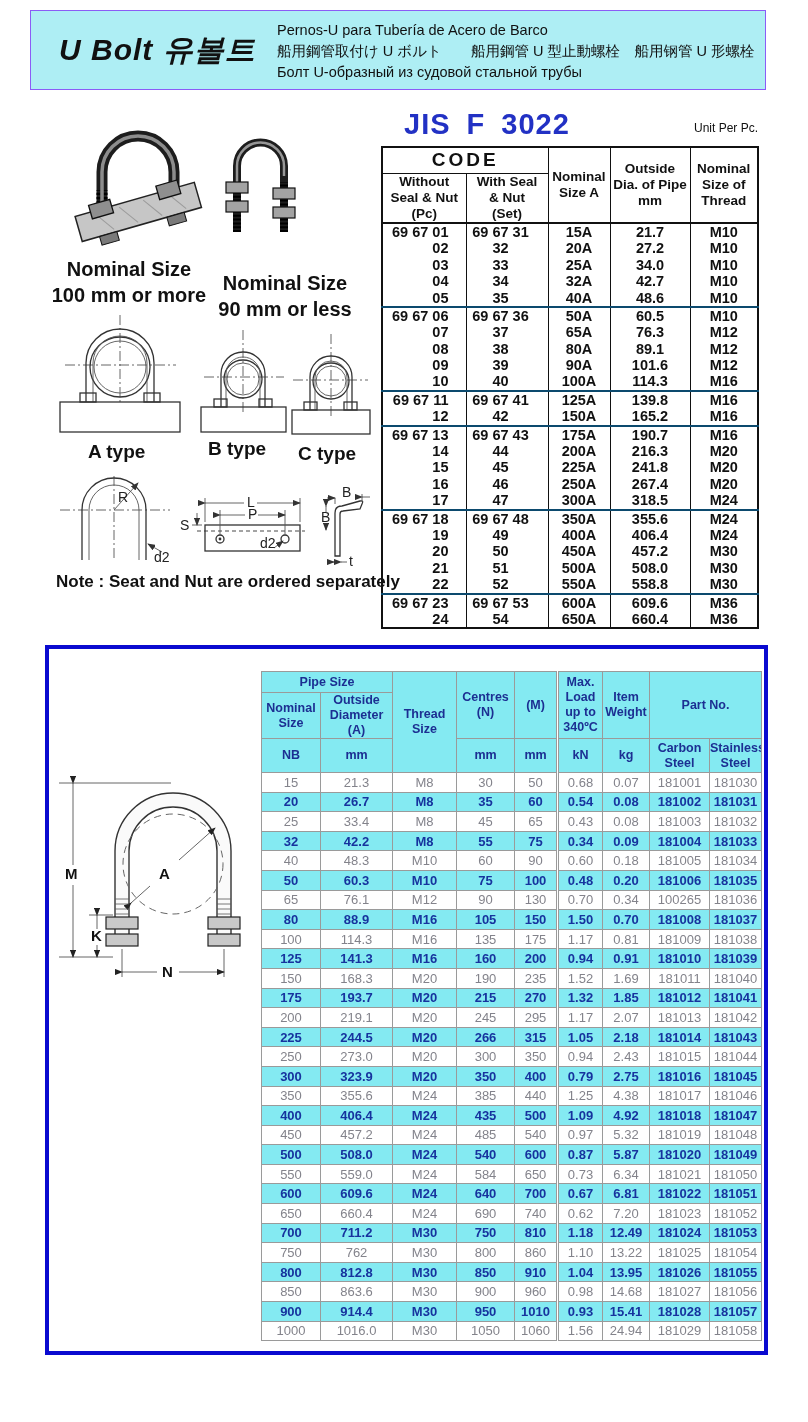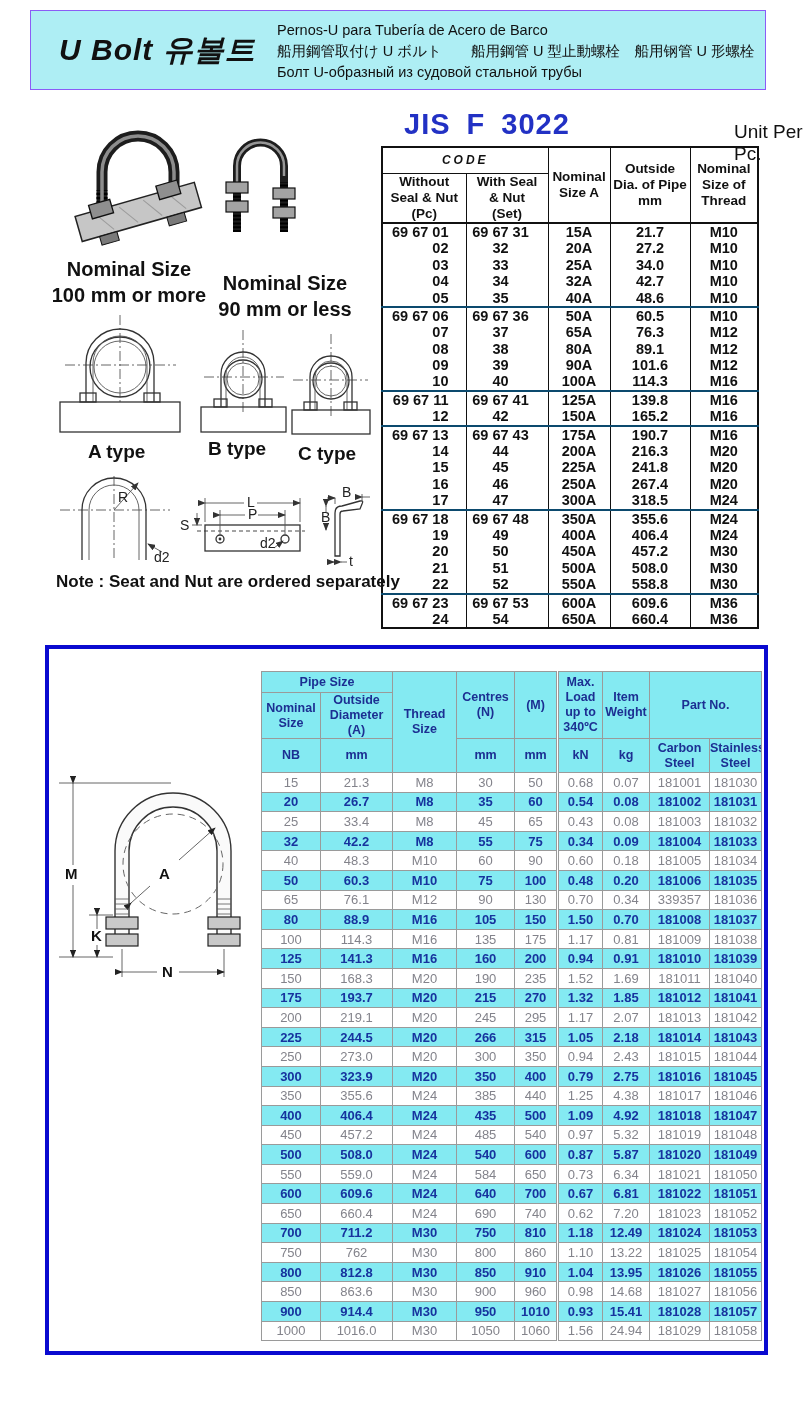--- a/index.html
+++ b/index.html
@@ -10,27 +10,27 @@
 
   
   #banner{left:30px;top:10px;width:734px;height:78px;background:#aeeef4;
           border:1px solid #8b5cf6;display:flex;align-items:center;}
   #banner-title{font-style:italic;font-weight:bold;font-size:30px;padding-left:28px;width:218px;letter-spacing:1px;}
   #banner-lines{font-size:14.5px;line-height:21px;font-weight:500;padding-top:2px;}
 
   
   #jis-title{left:404px;top:108px;font-size:29px;font-weight:bold;color:#2231c4;
              letter-spacing:1px;word-spacing:7px;}
-  #jis-unit{left:734px;top:121px;font-size:19px;}
+  #jis-unit{left:694px;top:121px;font-size:12px;}
   table.jis{border-collapse:collapse;table-layout:fixed;width:376px;border:2px solid #111;}
   .jis th,.jis td{border-left:1px solid #111;padding:0;overflow:hidden;}
   .jis th:first-child,.jis td:first-child{border-left:none;}
   .jis thead{border-bottom:2px solid #111;}
   .jis thead th{font-weight:bold;font-size:13.5px;line-height:1.18;vertical-align:middle;text-align:center;}
-  .jis th.code{border-bottom:1px solid #111;font-size:12px;font-weight:600;letter-spacing:3px;height:25px;font-style:italic;}
+  .jis th.code{border-bottom:1px solid #111;font-size:19px;font-weight:600;letter-spacing:3px;height:25px;}
   .jis thead tr.r2 th{height:48px;}
   .jis tbody td{height:16.4px;font-weight:bold;font-size:14.5px;line-height:1;text-align:center;}
   .jis tbody td.c0{text-align:right;padding-right:17px;}
   .jis tbody td.c1{text-align:center;padding-right:13px;}
   .jis tbody tr.gf td{border-top:2px solid #0c4a6e;}
   .jis tbody tr:first-child td{border-top:none;}
 
   
   .caption{font-weight:bold;font-size:20px;text-align:center;line-height:26px;}
   .typelabel{font-weight:bold;font-size:19px;}
@@ -562,21 +562,21 @@
             <td>181035</td>
           </tr>
           <tr>
             <td>65</td>
             <td>76.1</td>
             <td>M12</td>
             <td>90</td>
             <td>130</td>
             <td class="dbl">0.70</td>
             <td>0.34</td>
-            <td>339357</td>
+            <td>100265</td>
             <td>181036</td>
           </tr>
           <tr class="cy">
             <td>80</td>
             <td>88.9</td>
             <td>M16</td>
             <td>105</td>
             <td>150</td>
             <td class="dbl">1.50</td>
             <td>0.70</td>

